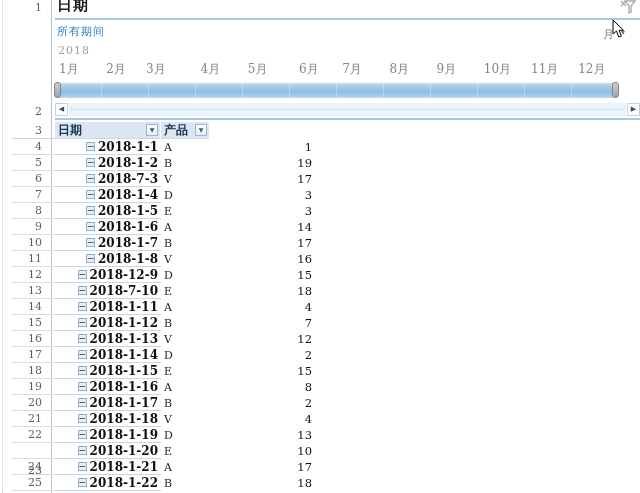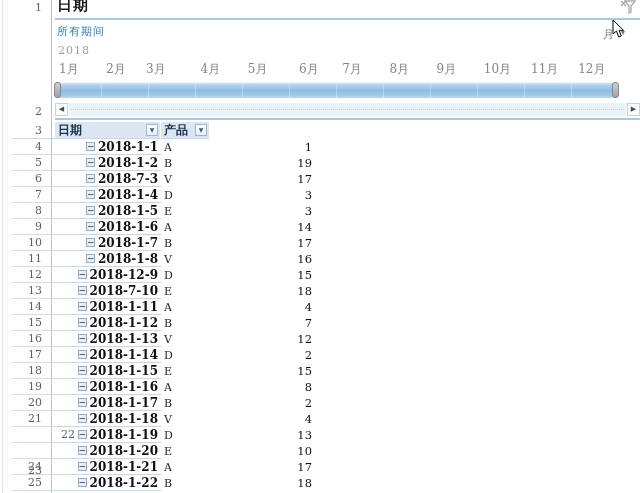--- a/index.html
+++ b/index.html
@@ -92,21 +92,21 @@
       <div class="rownum" style="top: 268px;">12</div>
       <div class="rownum" style="top: 284px;">13</div>
       <div class="rownum" style="top: 300px;">14</div>
       <div class="rownum" style="top: 316px;">15</div>
       <div class="rownum" style="top: 332px;">16</div>
       <div class="rownum" style="top: 348px;">17</div>
       <div class="rownum" style="top: 364px;">18</div>
       <div class="rownum" style="top: 380px;">19</div>
       <div class="rownum" style="top: 396px;">20</div>
       <div class="rownum" style="top: 412px;">21</div>
-      <div class="rownum" style="top: 428px; margin-left: 33px;">22</div>
+      <div class="rownum" style="top: 428px;">22</div>
       <div class="rownum" style="top: 464px;">23</div>
       <div class="rownum" style="top: 460px;">24</div>
       <div class="rownum" style="top: 476px;">25</div>
       <div class="rownum" style="top: 492px;">26</div>
     </div>
   <div class="grid-vline"></div>
 
   <div class="slicer">
     <div class="slicer-title">日期</div>
 

